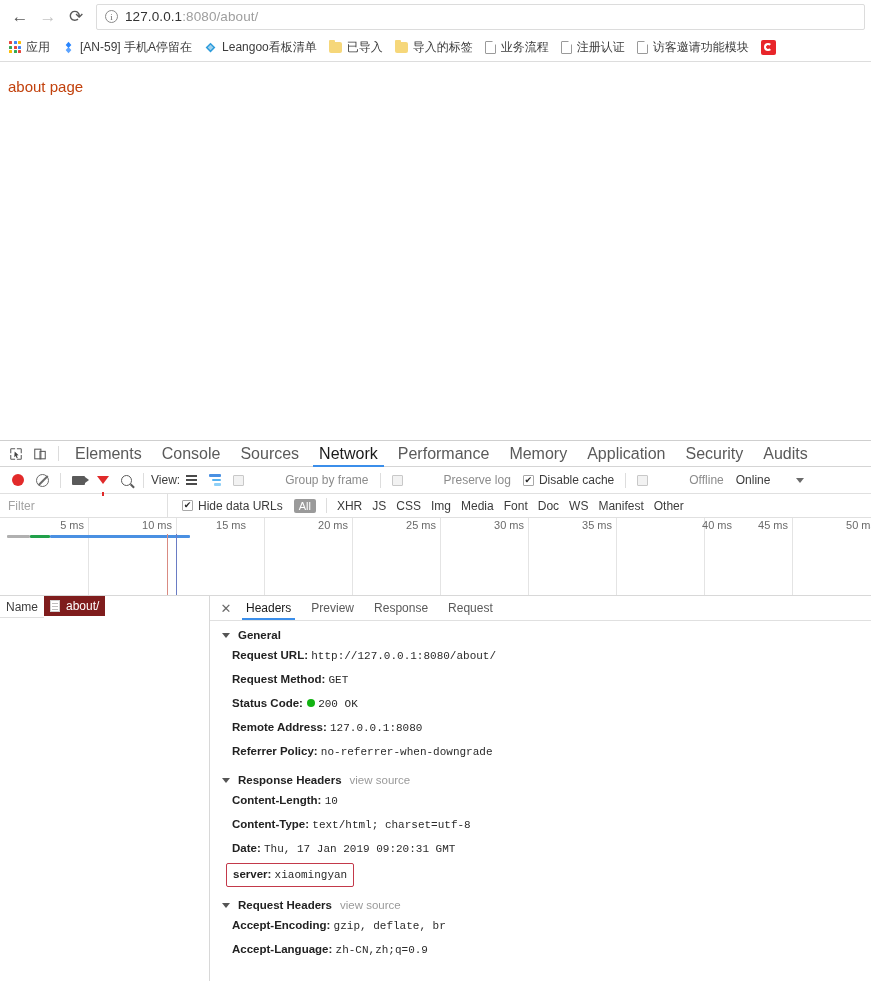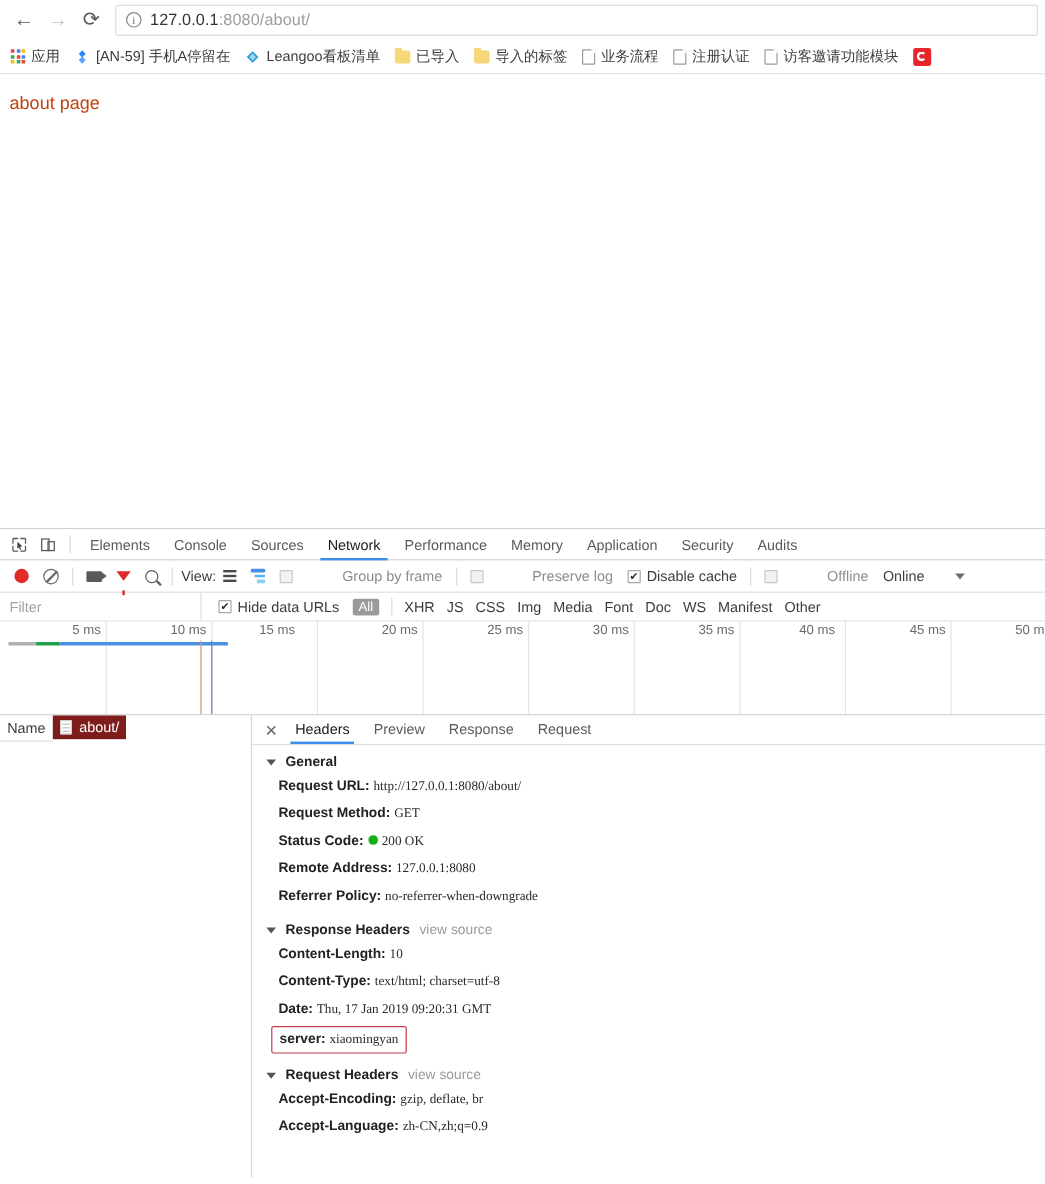--- a/index.html
+++ b/index.html
@@ -93,21 +93,21 @@
   .dt-tabbar {
     height: 26px; display: flex; align-items: stretch;
     border-bottom: 1px solid #d5d5d5; background: #ffffff; padding-left: 4px;
   }
   .dt-icobtn {
     width: 24px; display: flex; align-items: center; justify-content: center; color: #5a5a5a;
   }
   .dt-sep { width: 1px; background: #dcdcdc; margin: 5px 6px; }
   .dt-tab {
     display: flex; align-items: center; padding: 0 10px;
-    font-size: 12px; color: #5a5a5a; position: relative; white-space: nowrap;
+    font-size: 16px; color: #5a5a5a; position: relative; white-space: nowrap;
   }
   .dt-tab.active { color: #1a1a1a; }
   .dt-tab.active::after {
     content: ""; position: absolute; left: 4px; right: 4px; bottom: -1px;
     height: 2px; background: #3b8eea;
   }
 
   .dt-toolbar {
     height: 27px; display: flex; align-items: center; gap: 0;
     border-bottom: 1px solid #e0e0e0; padding: 0 6px; font-size: 12px; color: #3c3c3c;
@@ -227,21 +227,21 @@
   .sec-title {
     display:flex; align-items:center; gap:8px;
     font-size: 11.5px; font-weight: bold; color: #222222; padding: 3px 0 3px 12px;
   }
   .tri { width:0;height:0;border-left:4px solid transparent;border-right:4px solid transparent;border-top:5px solid #555; flex:0 0 auto; }
   .view-src { font-weight: normal; color: #9a9a9a; font-size: 11.5px; }
   .hrow {
     padding: 2px 0 2px 22px; font-size: 11.5px; line-height: 19px; white-space: nowrap;
   }
   .hkey { font-weight: bold; color: #222222; }
-  .hval { font-family: Liberation Serif, serif; color: #2a2a2a; font-size: 11px; margin-top: 28px; }
+  .hval { font-family: Liberation Mono, monospace; color: #2a2a2a; font-size: 11px; margin-top: 28px; }
   .status-dot {
     display:inline-block; width: 8px; height: 8px; border-radius: 50%;
     background: #12b312; margin: 0 3px 0 1px;
   }
   .hl-box {
     display: inline-block; border: 1px solid #c3394a; border-radius: 2px;
     padding: 1px 6px; margin-left: -6px;
   }
 </style>
 </head>
@@ -469,21 +469,21 @@
         <div class="ov-tick" style="left:616px"></div>
         <div class="ov-tick" style="left:704px"></div>
         <div class="ov-tick" style="left:792px"></div>
         <div class="ov-lbl" style="left:88px">5 ms</div>
         <div class="ov-lbl" style="left:176px">10 ms</div>
         <div class="ov-lbl" style="left:250px">15 ms</div>
         <div class="ov-lbl" style="left:352px">20 ms</div>
         <div class="ov-lbl" style="left:440px">25 ms</div>
         <div class="ov-lbl" style="left:528px">30 ms</div>
         <div class="ov-lbl" style="left:616px">35 ms</div>
-        <div class="ov-lbl" style="left:700px">40 ms</div>
+        <div class="ov-lbl" style="left:736px">40 ms</div>
         <div class="ov-lbl" style="left:792px">45 ms</div>
         <div class="ov-lbl" style="left:880px">50 ms</div>
       </div>
       <div class="ov-bar" style="left:7px;top:17px;width:23px;background:#b0b0b0"></div>
       <div class="ov-bar" style="left:30px;top:17px;width:20px;background:#21a04a"></div>
       <div class="ov-bar" style="left:50px;top:17px;width:140px;background:#4a90e2"></div>
       <div class="ov-vline" style="left:167px;background:#d98b82"></div>
       <div class="ov-vline" style="left:176px;background:#6a7cc4"></div>
     </div>
 

